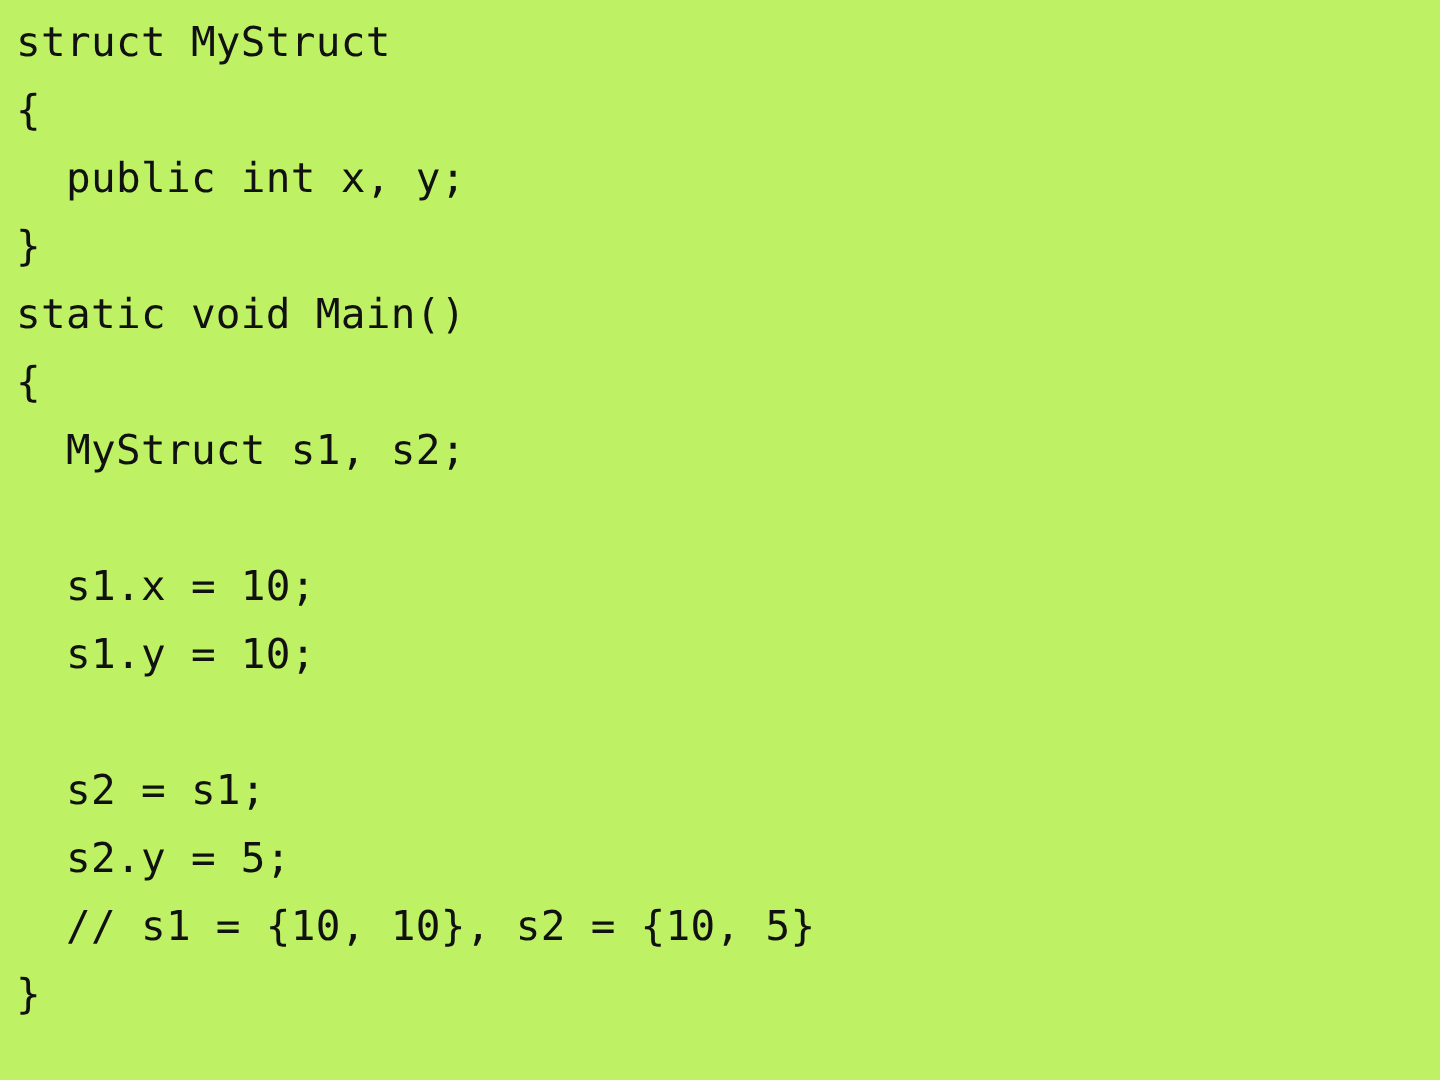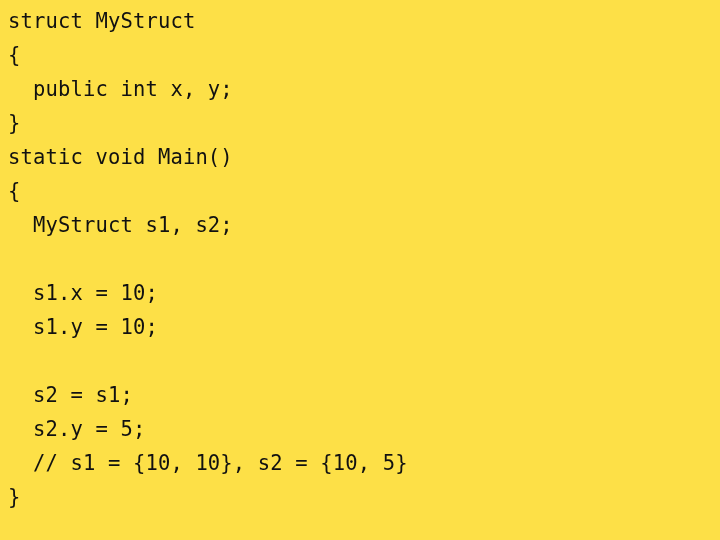--- a/index.html
+++ b/index.html
@@ -32,15 +32,15 @@
     font-family: "DejaVu Sans Mono", "Liberation Mono", monospace;
     font-weight: normal;
   }
   .code-line.blank {
     color: transparent;
   }
 </style>
 </head>
 <body>
 
-<div id="slide" style="background: #fde047;">
+<div id="slide" style="background: #bef264;">
   <pre id="code-block" style="margin: 0px;"><div class="code-line" style="color: rgb(17, 17, 17);">struct MyStruct</div><div class="code-line" style="color: rgb(17, 17, 17);">{</div><div class="code-line" style="color: rgb(17, 17, 17);">  public int x, y;</div><div class="code-line" style="color: rgb(17, 17, 17);">}</div><div class="code-line" style="color: rgb(17, 17, 17);">static void Main()</div><div class="code-line" style="color: rgb(17, 17, 17);">{</div><div class="code-line" style="color: rgb(17, 17, 17);">  MyStruct s1, s2;</div><div class="code-line blank"></div><div class="code-line" style="color: rgb(17, 17, 17);">  s1.x = 10;</div><div class="code-line" style="color: rgb(17, 17, 17);">  s1.y = 10;</div><div class="code-line blank"></div><div class="code-line" style="color: rgb(17, 17, 17);">  s2 = s1;</div><div class="code-line" style="color: rgb(17, 17, 17);">  s2.y = 5;</div><div class="code-line" style="color: rgb(17, 17, 17);">  // s1 = {10, 10}, s2 = {10, 5}</div><div class="code-line" style="color: rgb(17, 17, 17);">}</div></pre>
 </div>
 
 </body></html>

